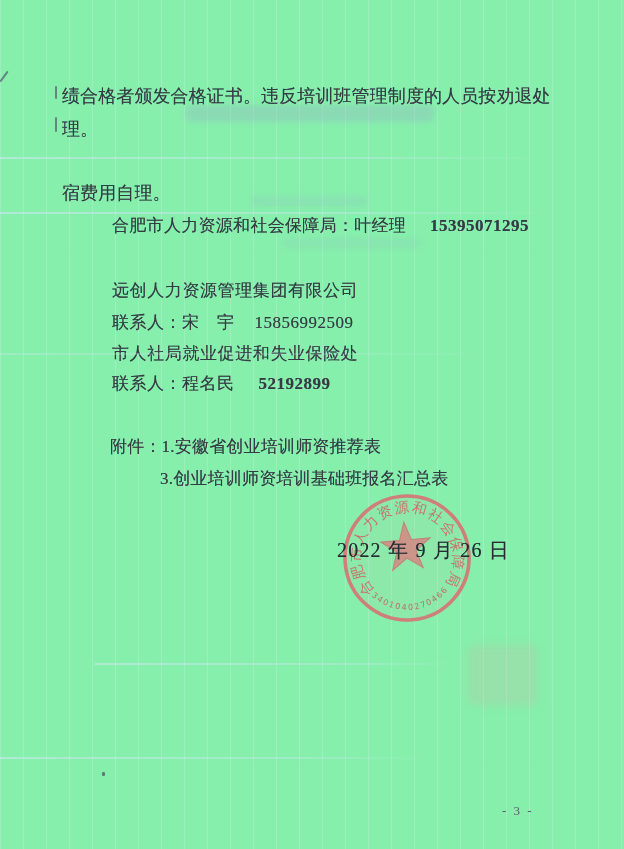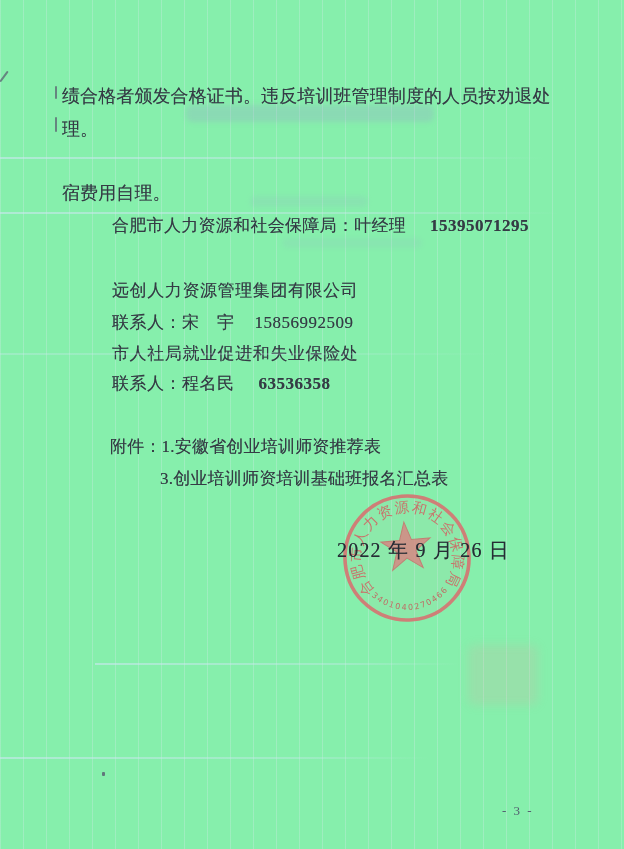--- a/index.html
+++ b/index.html
@@ -71,21 +71,21 @@
 
   <div class="line indent" style="left:112px;top:279px">远创人力资源管理集团有限公司</div>
 
   <div class="line indent" style="left:112px;top:311px;letter-spacing:0.5px">
     <span>联系人：</span><span>宋　宇</span><span class="phone gap-sm">15856992509</span>
   </div>
 
   <div class="line indent" style="left:112px;top:342px">市人社局就业促进和失业保险处</div>
 
   <div class="line indent" style="left:112px;top:372px;letter-spacing:0.5px">
-    <span>联系人：</span><span>程名民</span><span class="phone gap-md">63536358</span>
+    <span>联系人：</span><span>程名民</span><span class="phone gap-md">52192899</span>
   </div>
 
   <div class="line indent" style="left:110px;top:435px;letter-spacing:0.2px">
     <span>附件：</span><span>1.安徽省创业培训师资推荐表</span>
   </div>
   <div class="line indent" style="left:160px;top:467px;letter-spacing:0.2px">3.创业培训师资培训基础班报名汇总表</div>
 
   <div class="seal">
     <svg width="134" height="134" viewBox="0 0 134 134">
       <defs>

